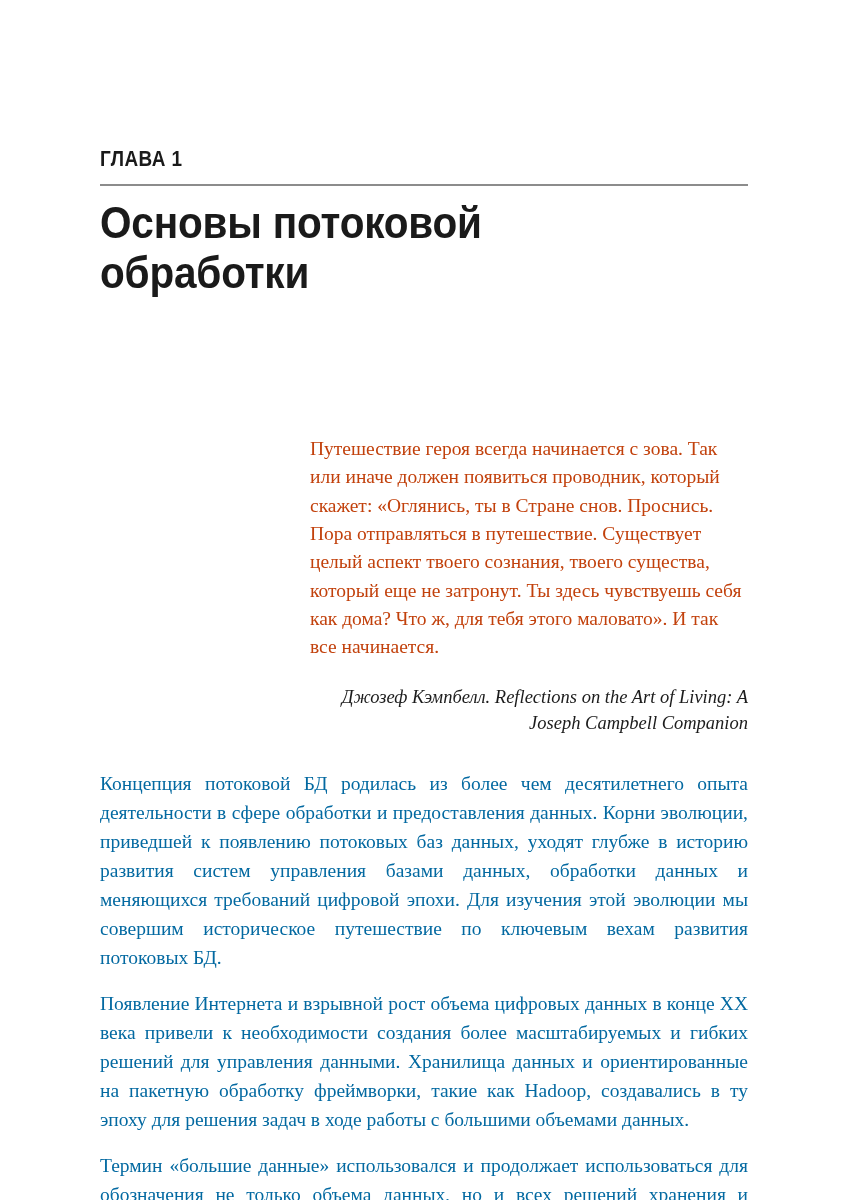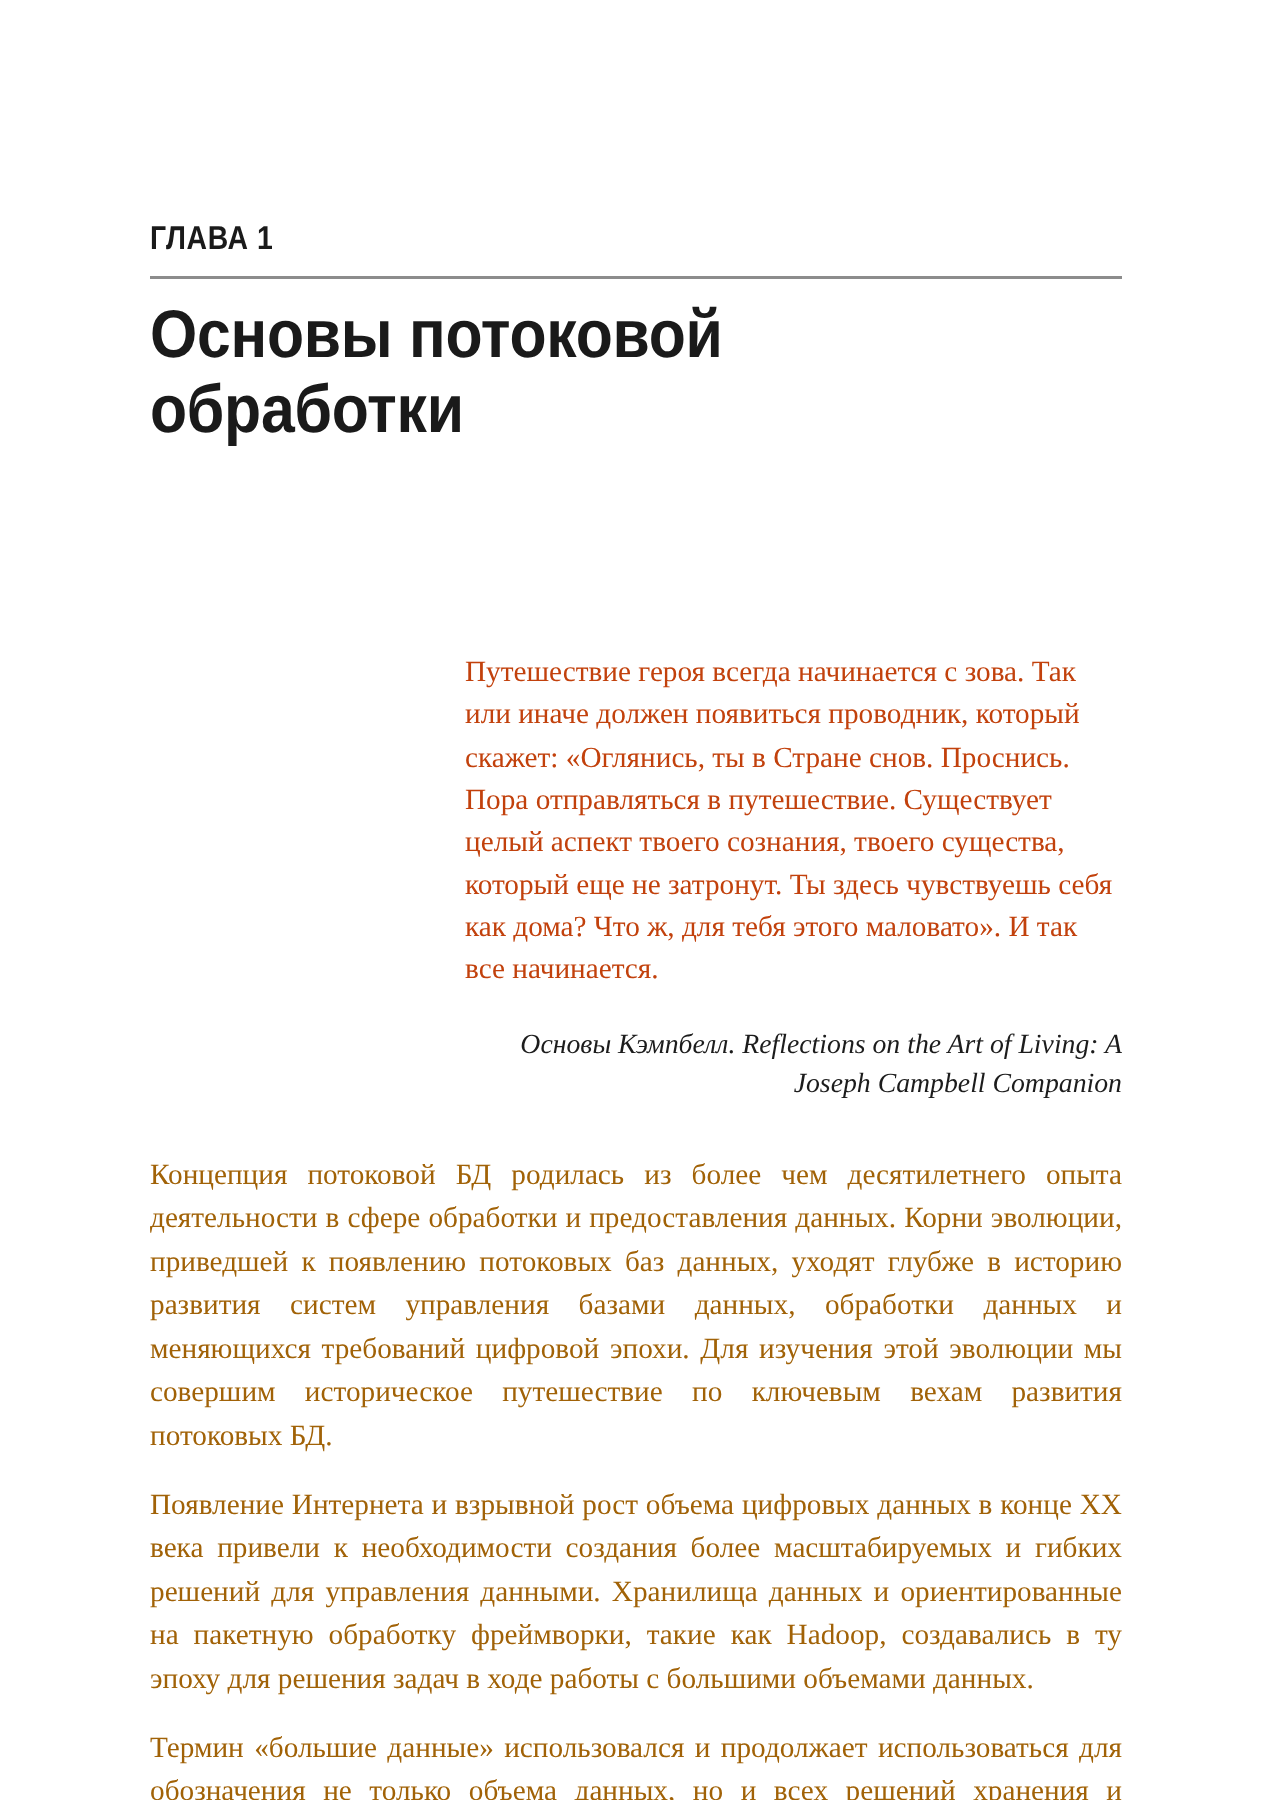--- a/index.html
+++ b/index.html
@@ -83,21 +83,21 @@
   }
 
   
   .body-copy {
     padding-top: 34px;
   }
   .body-para {
     font-family: "Liberation Serif", "DejaVu Serif", serif;
     font-size: 19.5px;
     line-height: 1.485;
-    color: #a16207;
+    color: #0369a1;
     text-align: justify;
     text-justify: inter-word;
     margin: 0 0 17px 0;
     hyphens: manual;
   }
   .body-para:last-child { margin-bottom: 0; }
 </style>
 </head>
 <body>
 
@@ -105,21 +105,21 @@
   <div class="content">
 
     <div class="chapter-label">ГЛАВА 1</div>
 
     <div class="chapter-rule"></div>
 
     <h1 class="chapter-title">Основы потоковой обработки</h1>
 
     <div class="epigraph">
       <p class="epigraph-text">Путешествие героя всегда начинается с зова. Так или иначе должен появиться проводник, который скажет: «Оглянись, ты в Стране снов. Проснись. Пора отправляться в путешествие. Существует целый аспект твоего сознания, твоего существа, который еще не затронут. Ты здесь чувствуешь себя как дома? Что ж, для тебя этого маловато». И так все начинается.</p>
-      <p class="epigraph-attrib">Основы Кэмпбелл. Reflections on the Art of Living: A Joseph Campbell Companion</p>
+      <p class="epigraph-attrib">Джозеф Кэмпбелл. Reflections on the Art of Living: A Joseph Campbell Companion</p>
     </div>
 
     <div class="body-copy">
       <p class="body-para">Концепция потоковой БД родилась из более чем десятилетнего опыта деятельности в сфере обработки и предоставления данных. Корни эволюции, приведшей к появлению потоковых баз данных, уходят глубже в историю развития систем управления базами данных, обработки данных и меняющихся требований цифровой эпохи. Для изучения этой эволюции мы совершим историческое путешествие по ключевым вехам развития потоковых БД.</p>
       <p class="body-para">Появление Интернета и взрывной рост объема цифровых данных в конце XX века привели к необходимости создания более масштабируемых и гибких решений для управления данными. Хранилища данных и ориентированные на пакетную обработку фреймворки, такие как Hadoop, создавались в ту эпоху для решения задач в ходе работы с большими объемами данных.</p>
       <p class="body-para">Термин «большие данные» использовался и продолжает использоваться для обозначения не только объема данных, но и всех решений хранения и обработки данных огромного объема. Большие данные не могут поместиться на одном компьютере или сервере. Приходится разделять их объем на более мелкие части одинакового размера и хранить их на нескольких компьютерах. Такие системы, как Hadoop и MapReduce, стали популярными благодаря возможности распределенного хранения и обработки данных.</p>
     </div>
 
   </div>
 </div>

